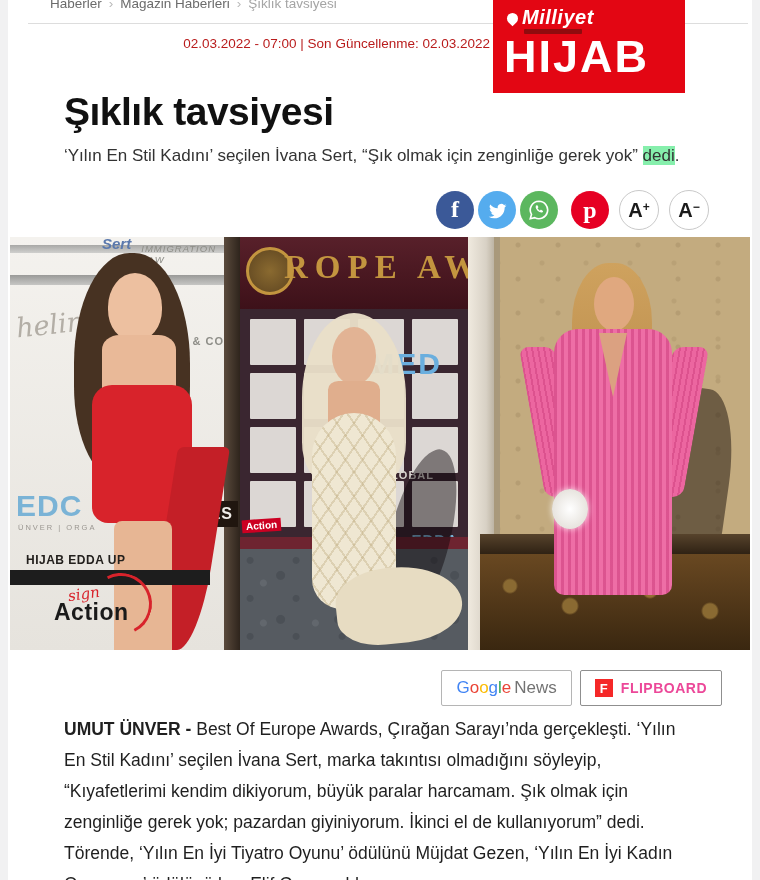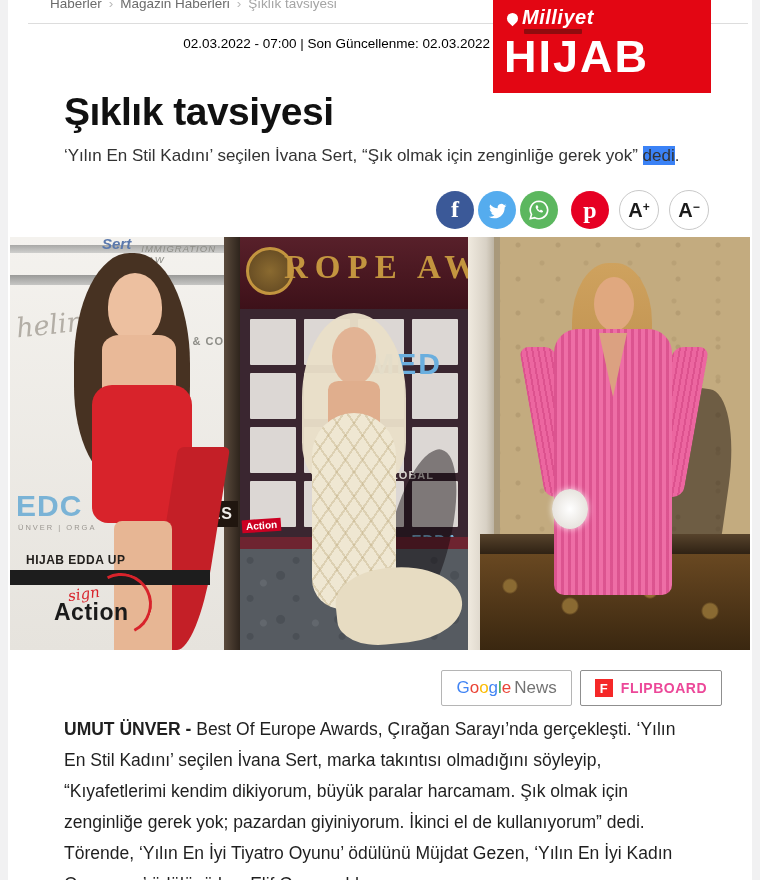--- a/index.html
+++ b/index.html
@@ -7,34 +7,34 @@
        font-family:"Liberation Sans", sans-serif;}
   .page{position:absolute;left:8px;top:0;width:744px;height:880px;background:#fff;}
 
   
   .crumbs{position:absolute;left:42px;top:-4px;font-size:13.5px;color:#6b6b6b;white-space:nowrap;}
   .crumbs a{color:#6b6b6b;text-decoration:none;}
   .crumbs .sep{color:#b9b9b9;margin:0 7px;}
   .crumbs .cur{color:#a5a5a5;}
   .topline{position:absolute;left:20px;right:4px;top:23px;border-top:1px solid #ddd;}
 
-  .dateline{position:absolute;top:36px;right:262px;font-size:13.5px;color:#000000;}
-
-  
-  .logo{position:absolute;left:485px;top:0;width:218px;height:93px;background:#e30613;z-index:6;cursor:pointer;}
+  .dateline{position:absolute;top:36px;right:262px;font-size:13.5px;color:#b91c1c;}
+
+  
+  .logo{position:absolute;left:485px;top:0;width:192px;height:93px;background:#e30613;z-index:6;cursor:pointer;}
   .logo-top{display:flex;align-items:center;gap:4px;margin:6px 0 0 14px;}
   .flame{width:11px;height:11px;background:#fff;border-radius:50% 50% 50% 0;transform:rotate(-45deg);margin-top:2px;}
   .mword{color:#fff;font-weight:700;font-style:italic;font-size:20px;letter-spacing:0.5px;}
   .mtag{width:58px;height:5px;background:#8f0b0e;margin:0 0 0 31px;border-radius:1px;}
   .cadde{color:#fff;font-weight:800;font-size:45px;letter-spacing:2px;line-height:0.95;margin:2px 0 0 11px;font-stretch:condensed;}
 
   
   .title{position:absolute;left:56px;top:64px;font-size:39px;font-weight:700;color:#111;letter-spacing:-0.5px;}
   .subtitle{position:absolute;left:56px;top:146px;font-size:17px;color:#333;white-space:nowrap;}
-  .subtitle .hl{background:#3b82f6;}
+  .subtitle .hl{background:#86efac;}
 
   
   .share{position:absolute;left:428px;top:190px;display:flex;align-items:center;gap:4px;}
   .circ{width:38px;height:38px;border-radius:50%;display:flex;align-items:center;justify-content:center;cursor:pointer;flex:0 0 auto;}
   .c-fb{background:#3b5998;}
   .c-tw{background:#55acee;}
   .c-wa{background:#5cb75f;}
   .c-pin{background:#e60023;margin-left:9px;}
   .c-font{background:#fff;border:1px solid #c9c9c9;margin-left:6px;color:#1a1a1a;}
   .c-fb span{color:#fff;font-family:"Liberation Serif",serif;font-weight:700;font-size:24px;margin-top:-2px;}

